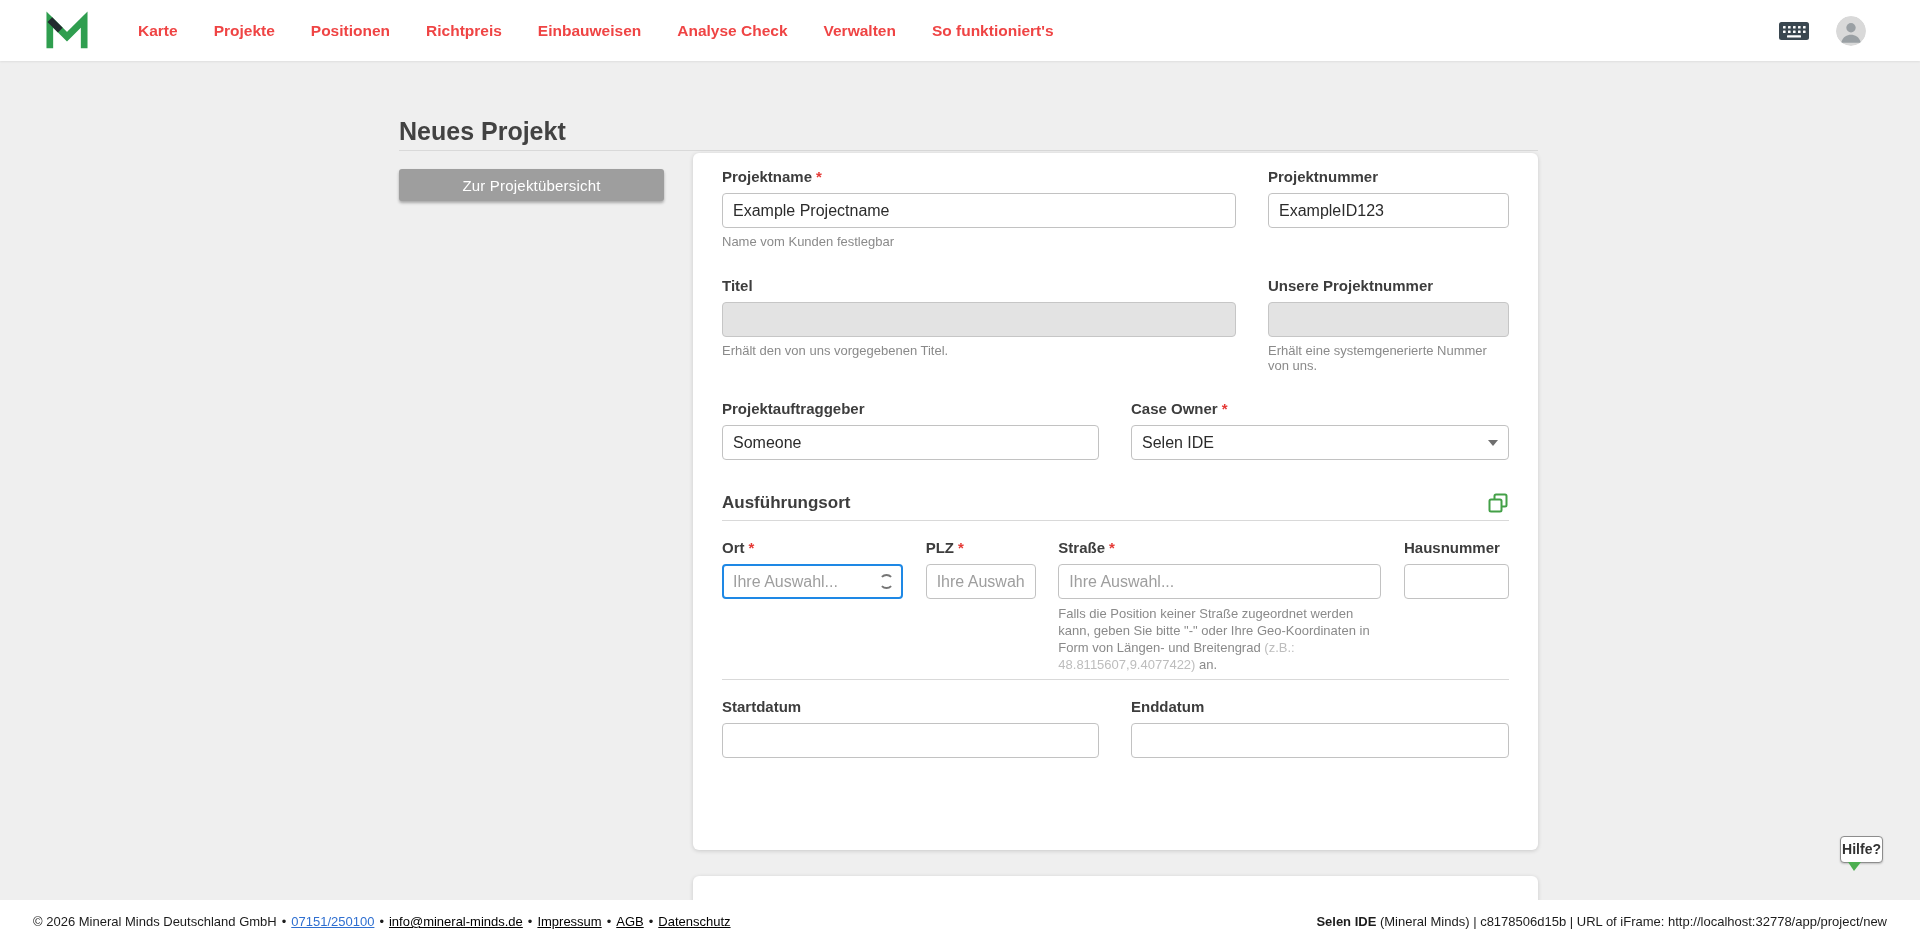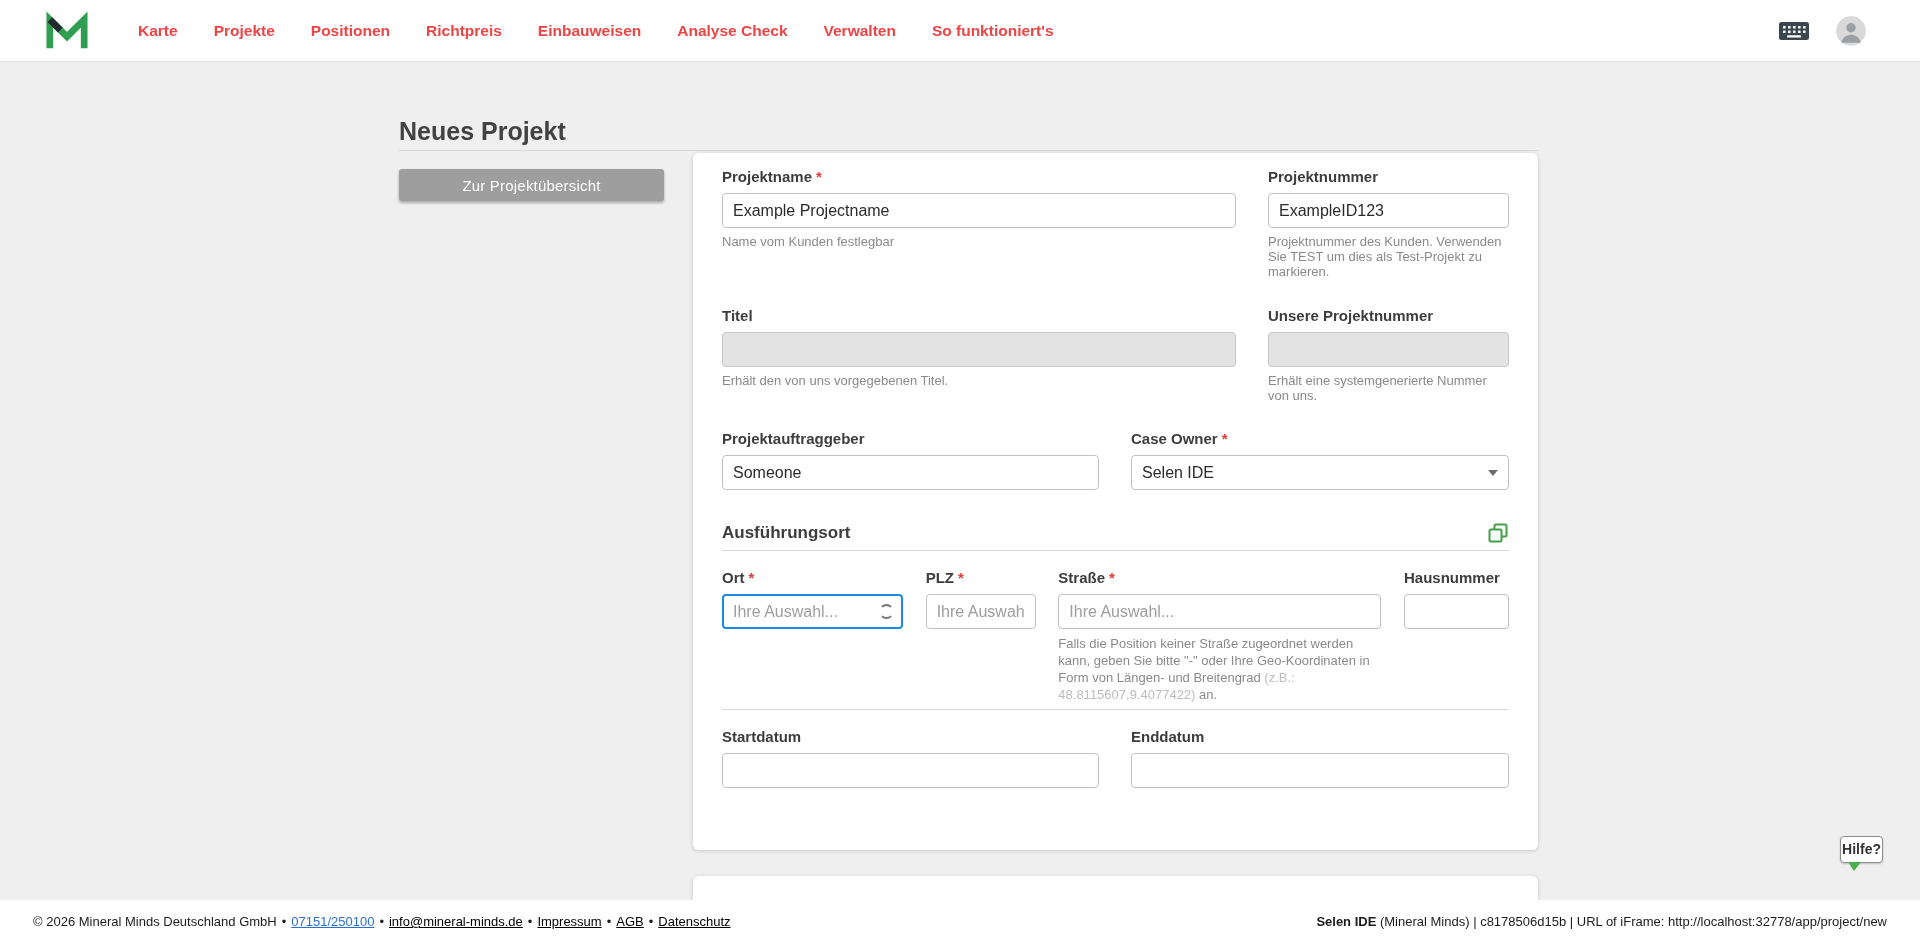--- a/index.html
+++ b/index.html
@@ -159,21 +159,20 @@
       <div class="col-a">
         <div class="field-label">
           <span>Projektname</span><span class="req">*</span>
         </div>
         <input type="text" class="text-input" value="Example Projectname" style="">
         <div class="hint">Name vom Kunden festlegbar</div>
       </div>
       <div class="col-b">
         <div class="field-label">Projektnummer</div>
         <input type="text" class="text-input" value="ExampleID123" style="">
-        <div class="hint">Projektnummer des Kunden. Verwenden Sie TEST um dies als Test-Projekt zu markieren.</div>
       </div>
     </div>
 
     <div class="row mt-b">
       <div class="col-a">
         <div class="field-label">Titel</div>
         <input type="text" class="text-input" disabled="" value="" style="">
         <div class="hint">Erhält den von uns vorgegebenen Titel.</div>
       </div>
       <div class="col-b">

